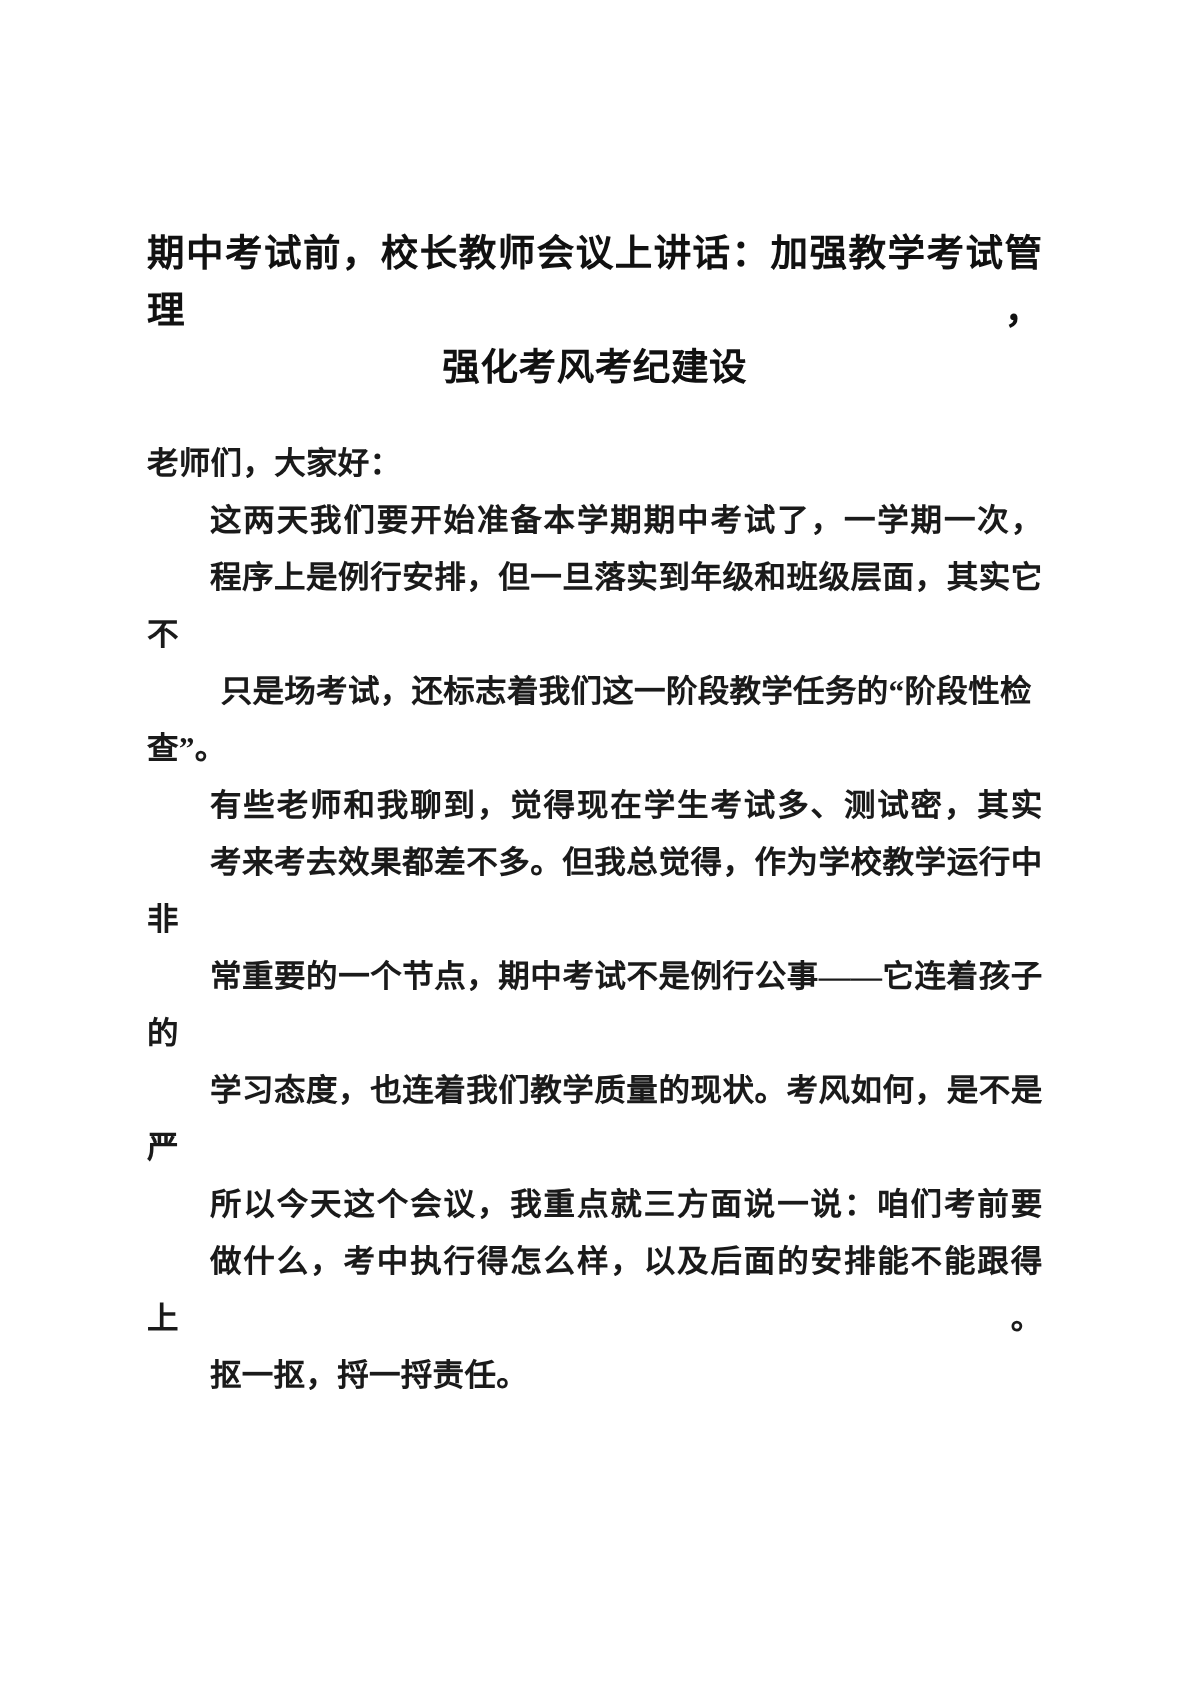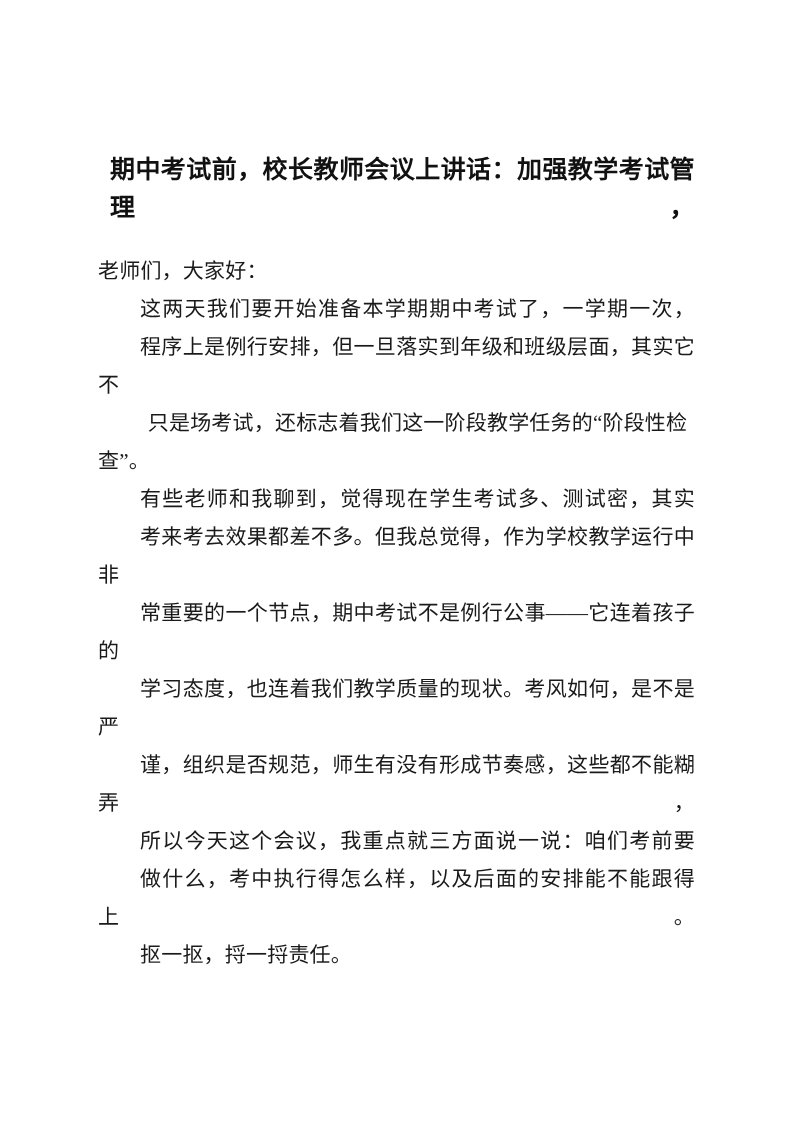--- a/index.html
+++ b/index.html
@@ -28,21 +28,21 @@
     padding: 150px 98px 0 98px;
   }
   .doc-title {
     font-family: "Liberation Sans", "DejaVu Sans", sans-serif;
     font-weight: bold;
     font-size: 25px;
     line-height: 38px;
     text-align: center;
     letter-spacing: 0.4px;
     color: #111111;
-    margin: 0 0 26px 12px;
+    margin: 0 0 26px 0;
     text-indent: 0;
   }
   .doc-title .tl-line {
     display: block;
   }
   .doc-title .tl-line.first {
     text-align: justify;
     text-align-last: justify;
   }
   .doc-title .tl-line.second {
@@ -53,20 +53,21 @@
     line-height: 38px;
     color: #1a1a1a;
     letter-spacing: 0.2px;
   }
   p.para {
     margin: 0;
     text-indent: 2em;
     text-align: justify;
     text-justify: inter-ideograph;
     white-space: normal;
+    font-weight: bold;
   }
   p.para.no-indent {
     text-indent: 0;
   }
   .justify-line {
     display: block;
     text-align: justify;
     text-align-last: justify;
   }
   .last-line {
@@ -81,38 +82,38 @@
     text-indent: 2em;
   }
 </style>
 </head>
 <body>
 
 <div class="page">
 
   <h1 class="doc-title">
     <span class="tl-line first">期中考试前，校长教师会议上讲话：加强教学考试管理，</span>
+    <span class="tl-line second">强化考风考纪建设</span>
   </h1>
 
   <div class="body-block">
 
     <p class="para no-indent">老师们，大家好：</p>
 
     <p class="para">
       <span class="indent-line">这两天我们要开始准备本学期期中考试了，一学期一次，</span>
       <span class="justify-line">程序上是例行安排，但一旦落实到年级和班级层面，其实它不</span>
       <span class="last-line">只是场考试，还标志着我们这一阶段教学任务的“阶段性检查”。</span>
     </p>
 
     <p class="para">
       <span class="indent-line">有些老师和我聊到，觉得现在学生考试多、测试密，其实</span>
       <span class="justify-line">考来考去效果都差不多。但我总觉得，作为学校教学运行中非</span>
       <span class="justify-line">常重要的一个节点，期中考试不是例行公事——它连着孩子的</span>
       <span class="justify-line">学习态度，也连着我们教学质量的现状。考风如何，是不是严</span>
-      <span class="justify-line">谨，组织是否规范，师生有没有形成节奏感，这些都不能糊弄，</span>
     </p>
 
     <p class="para">
       <span class="indent-line">所以今天这个会议，我重点就三方面说一说：咱们考前要</span>
       <span class="justify-line">做什么，考中执行得怎么样，以及后面的安排能不能跟得上。</span>
       <span class="last-line">抠一抠，捋一捋责任。</span>
     </p>
 
   </div>
 </div>

